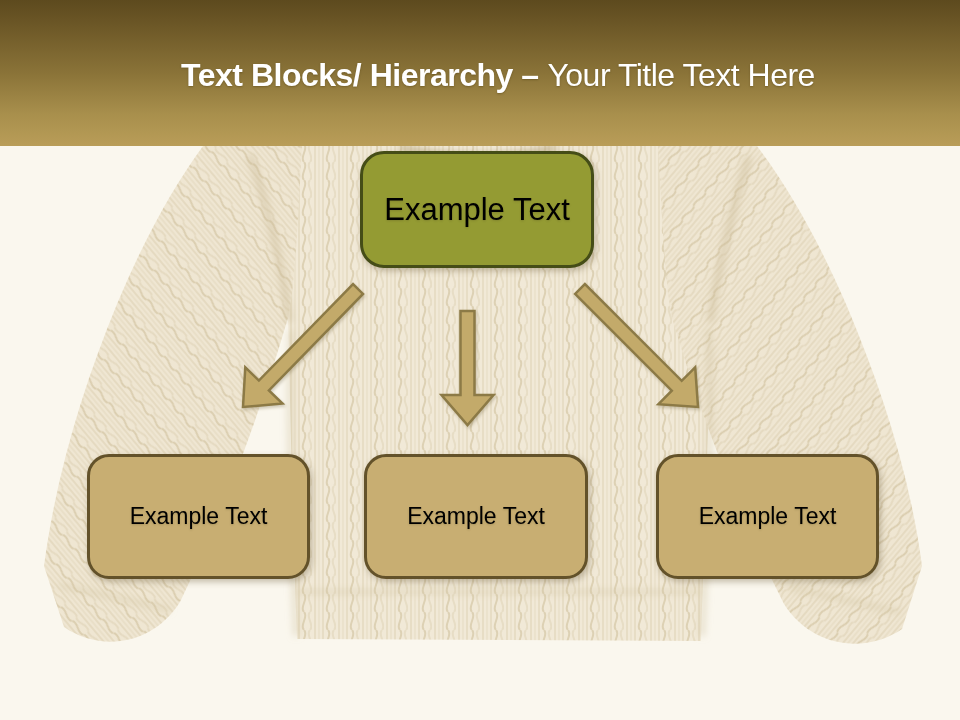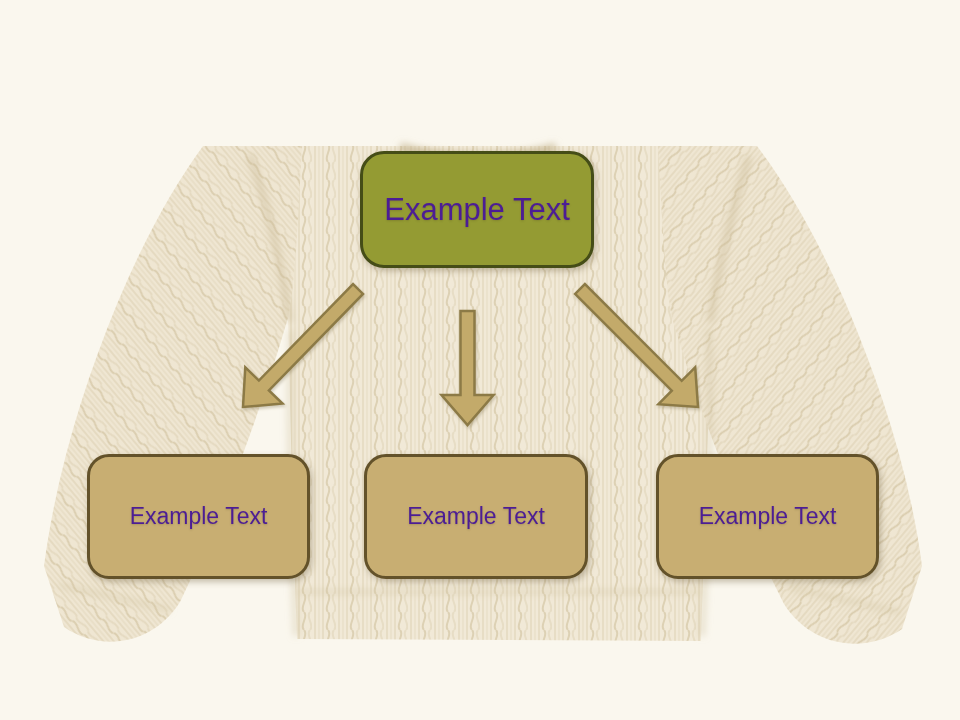--- a/index.html
+++ b/index.html
@@ -23,21 +23,21 @@
   .title-bar h1 .t-bold{font-weight:700;}
   .title-bar h1 .t-reg{font-weight:400;margin-left:0.28em;}
   
   .canvas{position:absolute;left:0;top:0;width:960px;height:720px;}
   .bg-svg,.arrow-svg{position:absolute;left:0;top:0;width:960px;height:720px;}
   .arrow-svg polygon{filter:drop-shadow(1px 2px 1.5px rgba(110,95,55,0.30));}
   
   .tbox{
     position:absolute;box-sizing:border-box;
     display:flex;align-items:center;justify-content:center;
-    color:#4c1d95;text-align:center;
+    color:#000000;text-align:center;
     box-shadow:2px 3px 6px rgba(110,95,60,0.38);
   }
   .tbox .lbl{text-shadow:0 1px 2px rgba(80,70,30,0.25);}
   .root-box{
     left:360px;top:151px;width:234px;height:117px;
     background:#949b33;border:3px solid #454d17;border-radius:24px;
     font-size:31px;
   }
   .child-box{
     top:454px;width:223px;height:125px;
@@ -120,14 +120,19 @@
       <span class="lbl">Example Text</span>
     </div>
     <div class="tbox child-box child-2">
       <span class="lbl">Example Text</span>
     </div>
     <div class="tbox child-box child-3">
       <span class="lbl">Example Text</span>
     </div>
   </div>
 
+  <header class="title-bar">
+    <h1>
+      <span class="t-bold">Text Blocks/ Hierarchy –</span><span class="t-reg">Your Title Text Here</span>
+    </h1>
+  </header>
 
 </div>
 
 </body></html>

